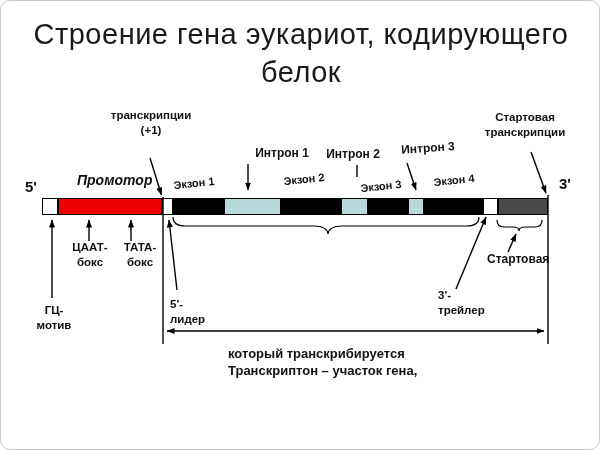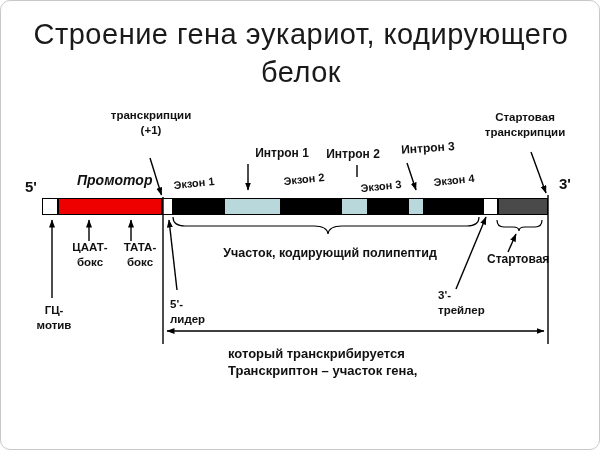--- a/index.html
+++ b/index.html
@@ -114,21 +114,20 @@
   <div class="lbl sm" style="left:169px;top:296px;">
     <span>5'-</span>
     <span>лидер</span>
   </div>
 
   <div class="lbl sm" style="left:437px;top:287px;">
     <span>3'-</span>
     <span>трейлер</span>
   </div>
 
-  <div class="lbl ctr" style="left:329px;top:245px;font-size:12.5px;">Участок, кодирующий полипептид</div>
 
   <div class="lbl" style="left:486px;top:251px;font-size:12px;">Стартовая</div>
 
   <div class="lbl" style="left:227px;top:344px;font-size:13px;line-height:17px;">
     <span>который транскрибируется</span>
     <span>Транскриптон – участок гена,</span>
   </div>
 
   <svg class="overlay" width="600" height="450" viewBox="0 0 600 450">
     <defs>

